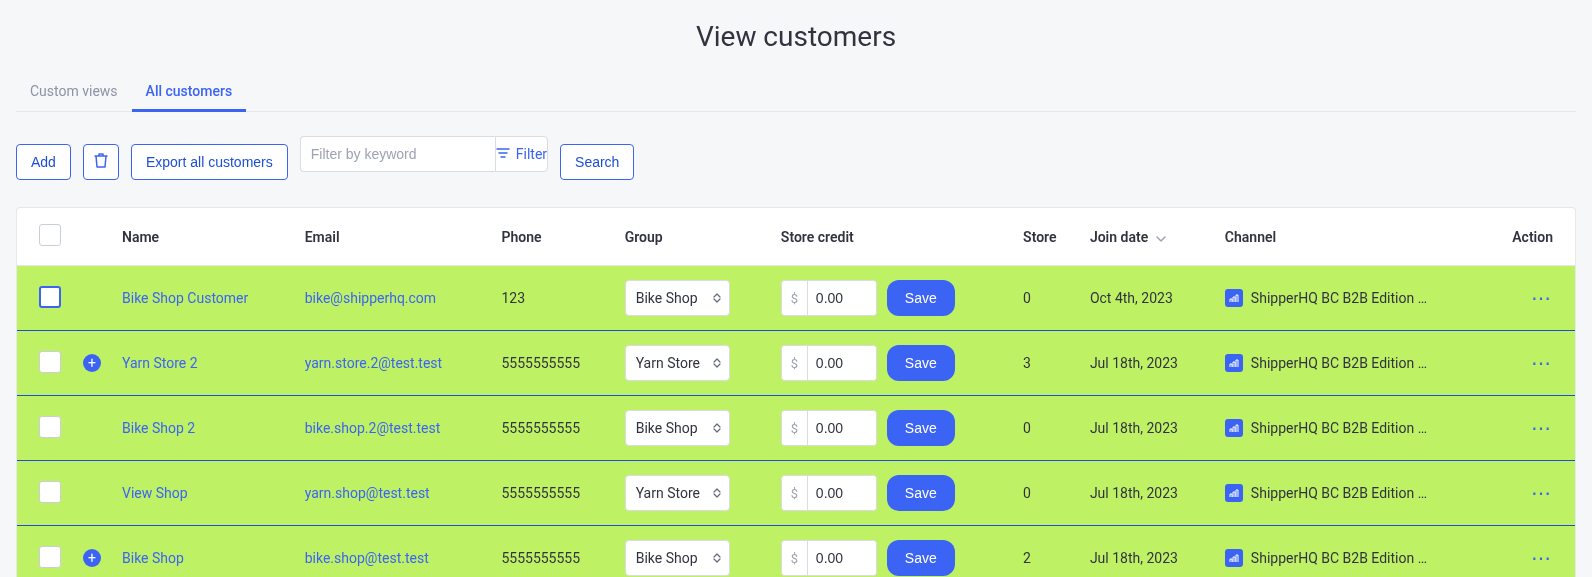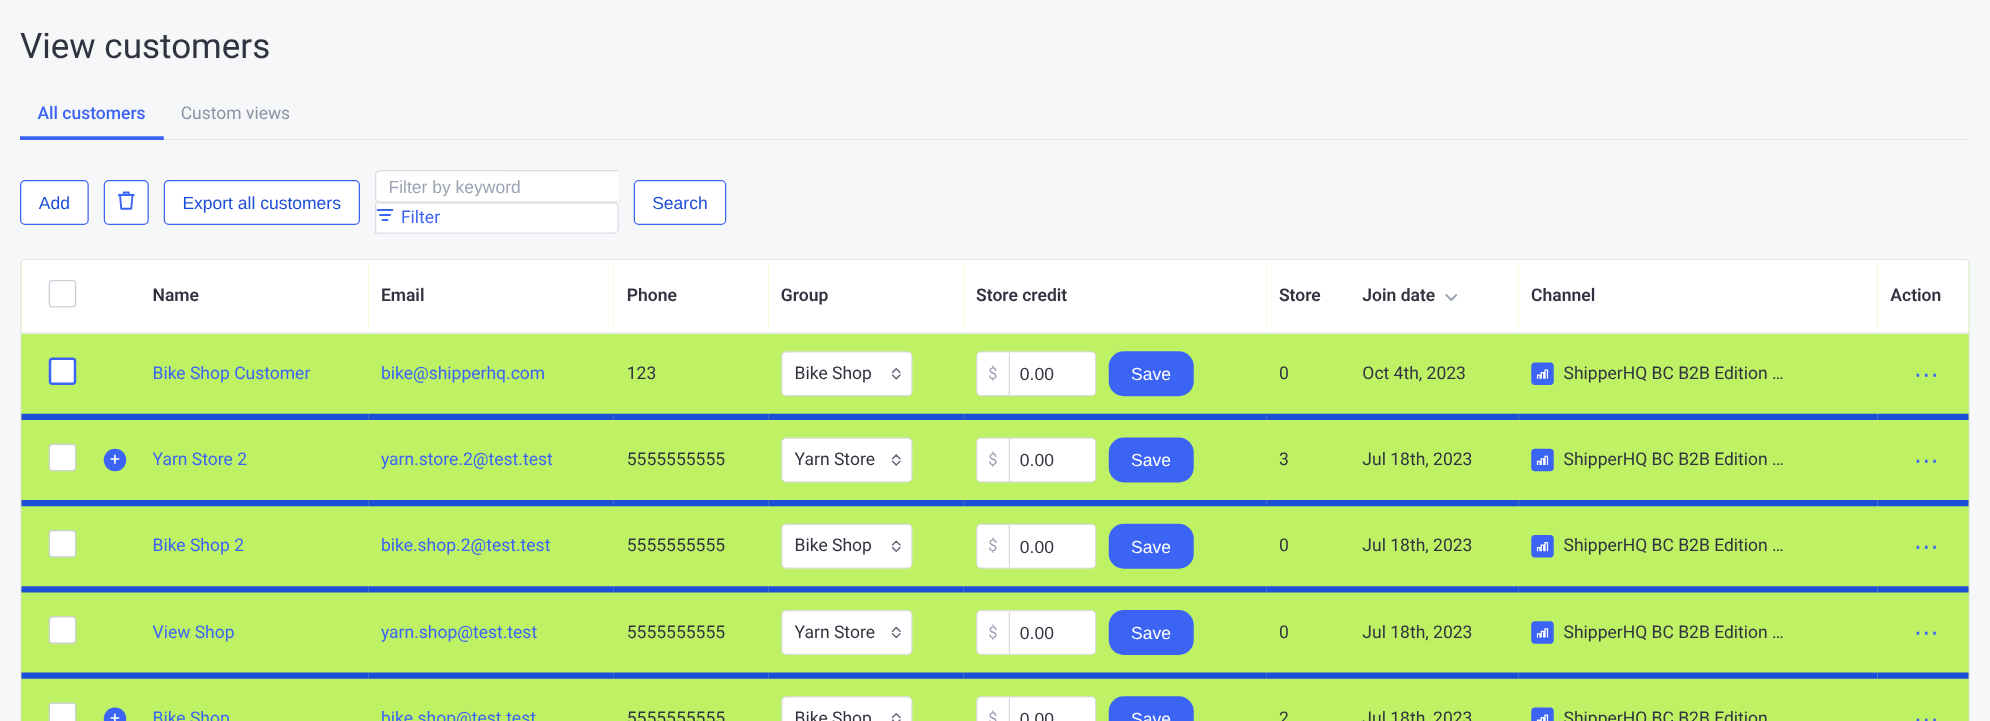--- a/index.html
+++ b/index.html
@@ -11,20 +11,21 @@
     font-size: 14px;
   }
   .page {
     padding: 10px 16px 30px 16px;
   }
   h1.page-title {
     font-size: 28px;
     font-weight: 400;
     color: #313440;
     margin: 10px 0 20px 0;
+    text-align: center;
   }
   .tabs {
     display: flex;
     border-bottom: 1px solid #e6e8ec;
     margin-bottom: 24px;
   }
   .tab {
     padding: 10px 14px;
     color: #8c93a5;
     cursor: pointer;
@@ -52,21 +53,20 @@
     color: #1d4ed8;
     background: #fff;
     border-radius: 4px;
     cursor: pointer;
     font-size: 14px;
   }
   .btn.icon-only { width: 36px; padding: 0; }
   .input-group {
     display: inline-flex;
     height: 51px;
-    flex-direction: column;
   }
   .input-group input {
     height: 36px;
     border: 1px solid #d9dce3;
     border-right: none;
     border-radius: 4px 0 0 4px;
     padding: 0 10px;
     font-size: 14px;
     width: 195px;
     color: #313440;
@@ -100,21 +100,21 @@
     font-weight: 600;
     font-size: 14px;
     color: #313440;
     background: #fff;
     padding: 16px 10px;
     border-bottom: 1px solid #e6e8ec;
     white-space: nowrap;
   }
   tbody td {
     padding: 14px 10px;
-    border-bottom: 5px solid #1d4ed8;
+    border-bottom: 1px solid #1d4ed8;
     vertical-align: middle;
     white-space: nowrap;
   }
   tbody tr:last-child td { border-bottom: none; }
   .checkbox {
     width: 22px; height: 22px;
     border: 1px solid #c9ced9;
     border-radius: 3px;
     display: inline-block;
     background: #fff;
@@ -225,22 +225,22 @@
   .col-action { width: 70px; text-align: right; padding-right: 22px !important; }
   .sort-caret { margin-left: 4px; color:#9da3b4; }
 </style>
 </head>
 <body>
 
 <div class="page">
   <h1 class="page-title">View customers</h1>
 
   <div class="tabs">
+    <div class="tab">Custom views</div>
     <div class="tab active">All customers</div>
-    <div class="tab">Custom views</div>
   </div>
 
   <div class="toolbar">
     <button class="btn">Add</button>
     <button class="btn icon-only">
       <span>
         <svg width="14" height="16" viewBox="0 0 14 16" fill="none">
           <path d="M1 4h12M5 4V2h4v2M2 4l1 11h8l1-11" stroke="#3C64F4" stroke-width="1.5" stroke-linecap="round" stroke-linejoin="round"></path>
         </svg>
       </span>

